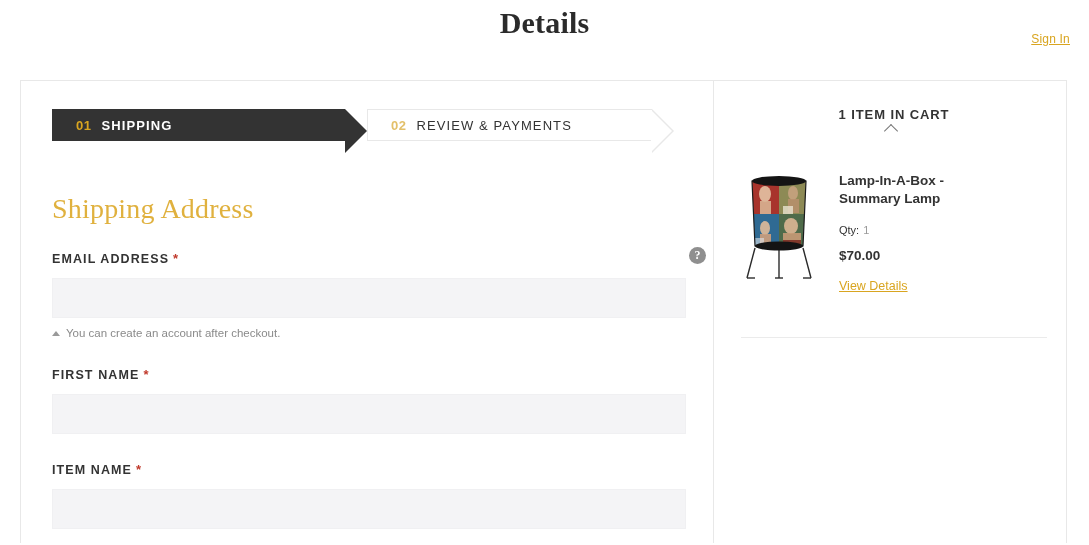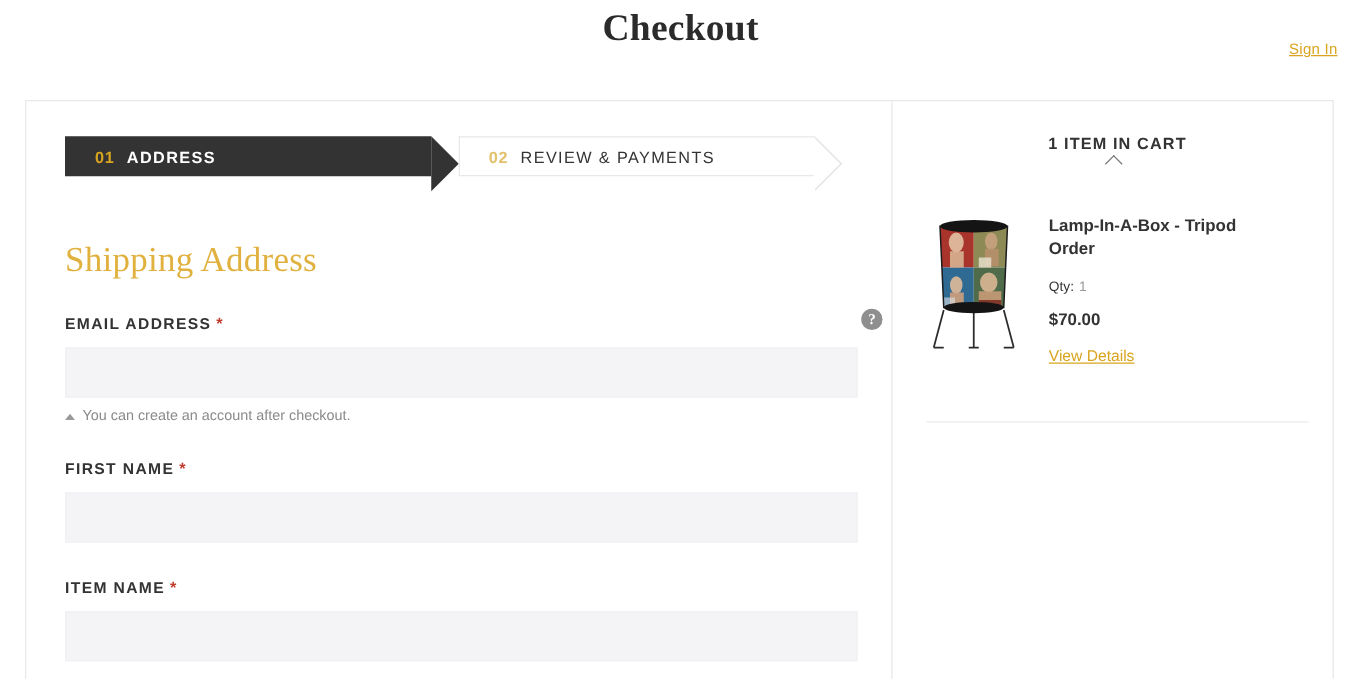--- a/index.html
+++ b/index.html
@@ -310,34 +310,34 @@
     margin-top: 43px;
     height: 1px;
     background: #ebebeb;
     width: 306px;
   }
 </style>
 </head>
 <body>
 
 <div class="page-header">
-  <div class="page-title">Checkout</div>
+  <div class="page-title">Details</div>
   <a class="signin-link">Sign In</a>
 </div>
 
 <div class="checkout-container">
 
   <div class="col-divider"></div>
 
   <div class="form-col">
 
     <div class="progress-bar">
       <div class="step step-active">
         <span class="num">01</span>
-        <span class="label">ADDRESS</span>
+        <span class="label">SHIPPING</span>
       </div>
       <div class="step step-inactive">
         <span class="num">02</span>
         <span class="label">REVIEW &amp; PAYMENTS</span>
       </div>
     </div>
 
     <div class="section-title">Shipping Address</div>
 
     <div class="field">
@@ -410,21 +410,21 @@
             <rect x="14" y="72" width="9" height="8" fill="#dfe4ea" opacity="0.6"></rect>
           </g>
 
           <path d="M11,15 L65,15 L62,80 L14,80 Z" fill="none" stroke="#1b1b1b" stroke-width="1.2"></path>
           <ellipse cx="38" cy="15" rx="27" ry="5" fill="#141414"></ellipse>
           <ellipse cx="38" cy="80" rx="24" ry="4.5" fill="#141414"></ellipse>
         </svg>
       </div>
 
       <div class="product-info">
-        <div class="product-name">Lamp-In-A-Box - Tripod Order</div>
+        <div class="product-name">Lamp-In-A-Box - Summary Lamp</div>
         <div class="product-qty">
           <span>Qty:</span><span class="qty-value">1</span>
         </div>
         <div class="product-price">$70.00</div>
         <a class="view-details">View Details</a>
       </div>
 
     </div>
 
     <div class="summary-divider"></div>

